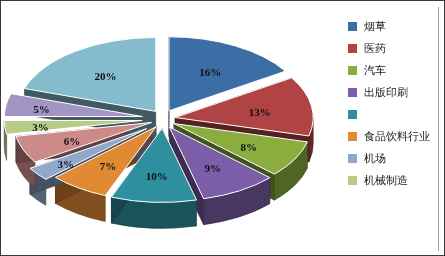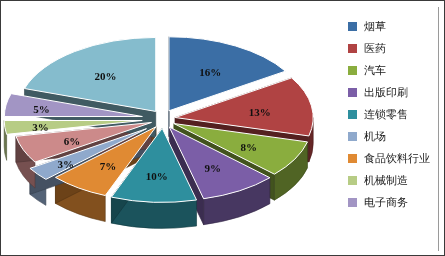--- a/index.html
+++ b/index.html
@@ -147,35 +147,30 @@
         <div class="legend-row">
           <span class="legend-swatch" style="background: rgb(138, 173, 62);"></span>
           <span class="legend-text">汽车</span>
         </div>
         <div class="legend-row">
           <span class="legend-swatch" style="background: rgb(123, 94, 167);"></span>
           <span class="legend-text">出版印刷</span>
         </div>
         <div class="legend-row">
           <span class="legend-swatch" style="background: rgb(46, 143, 158);"></span>
-          <span class="legend-text">连锁零售</span>
+        </div>
+        <div class="legend-row">
+          <span class="legend-swatch" style="background: rgb(224, 138, 51);"></span>
+          <span class="legend-text">食品饮料行业</span>
         </div>
         <div class="legend-row">
           <span class="legend-swatch" style="background: rgb(143, 169, 204);"></span>
           <span class="legend-text">机场</span>
         </div>
         <div class="legend-row">
-          <span class="legend-swatch" style="background: rgb(224, 138, 51);"></span>
-          <span class="legend-text">食品饮料行业</span>
-        </div>
-        <div class="legend-row">
           <span class="legend-swatch" style="background: rgb(183, 204, 133);"></span>
           <span class="legend-text">机械制造</span>
-        </div>
-        <div class="legend-row">
-          <span class="legend-swatch" style="background: rgb(162, 149, 196);"></span>
-          <span class="legend-text">电子商务</span>
         </div>
       </div>
   </div>
   <div id="legend-divider"></div>
 
 </div>
 
 </body></html>

